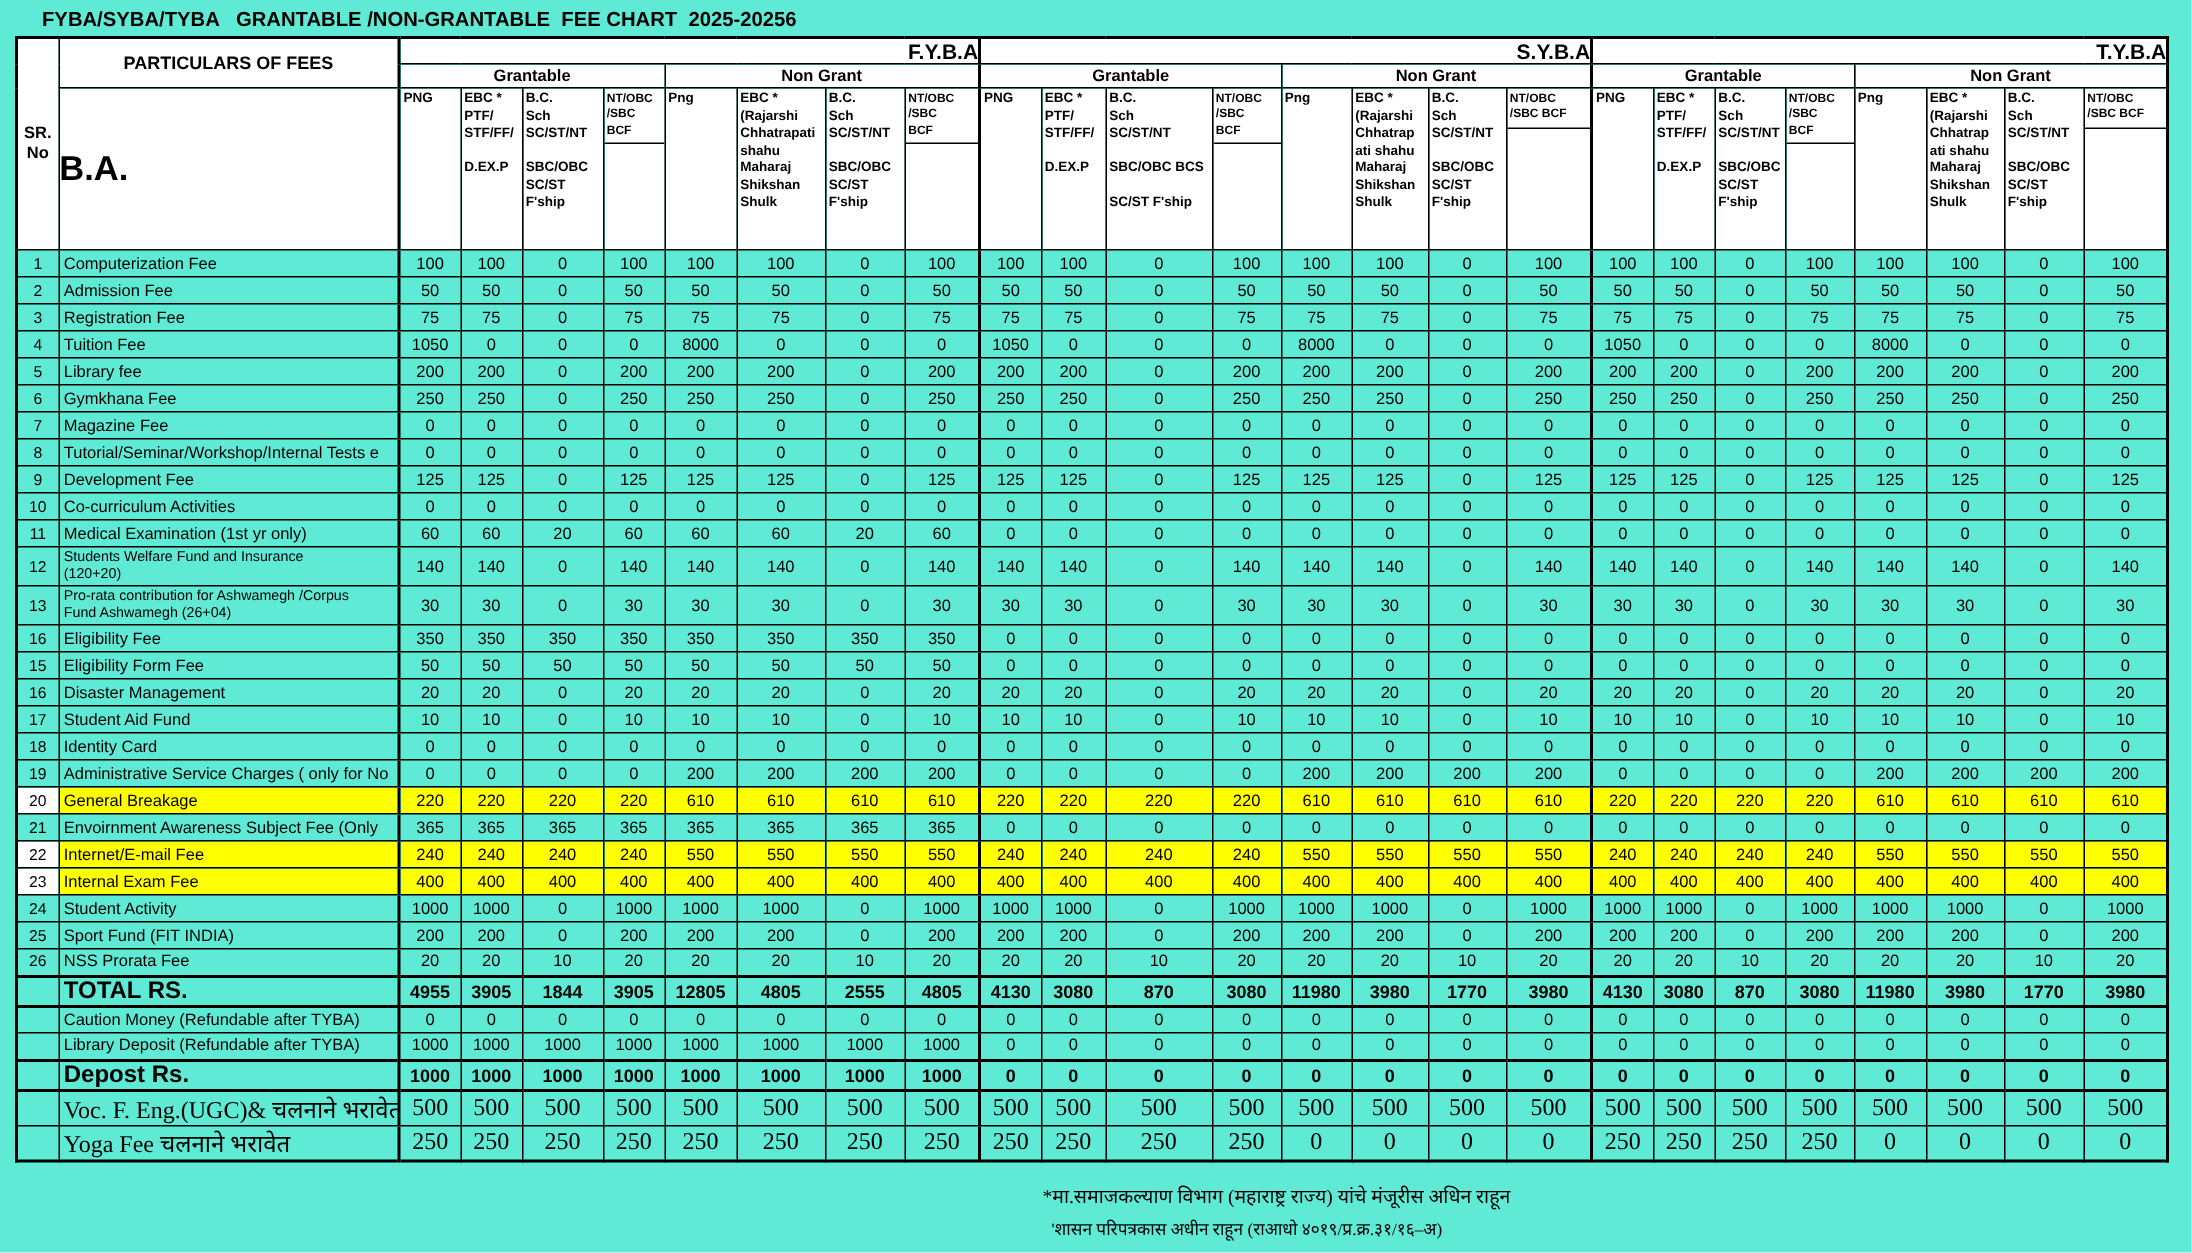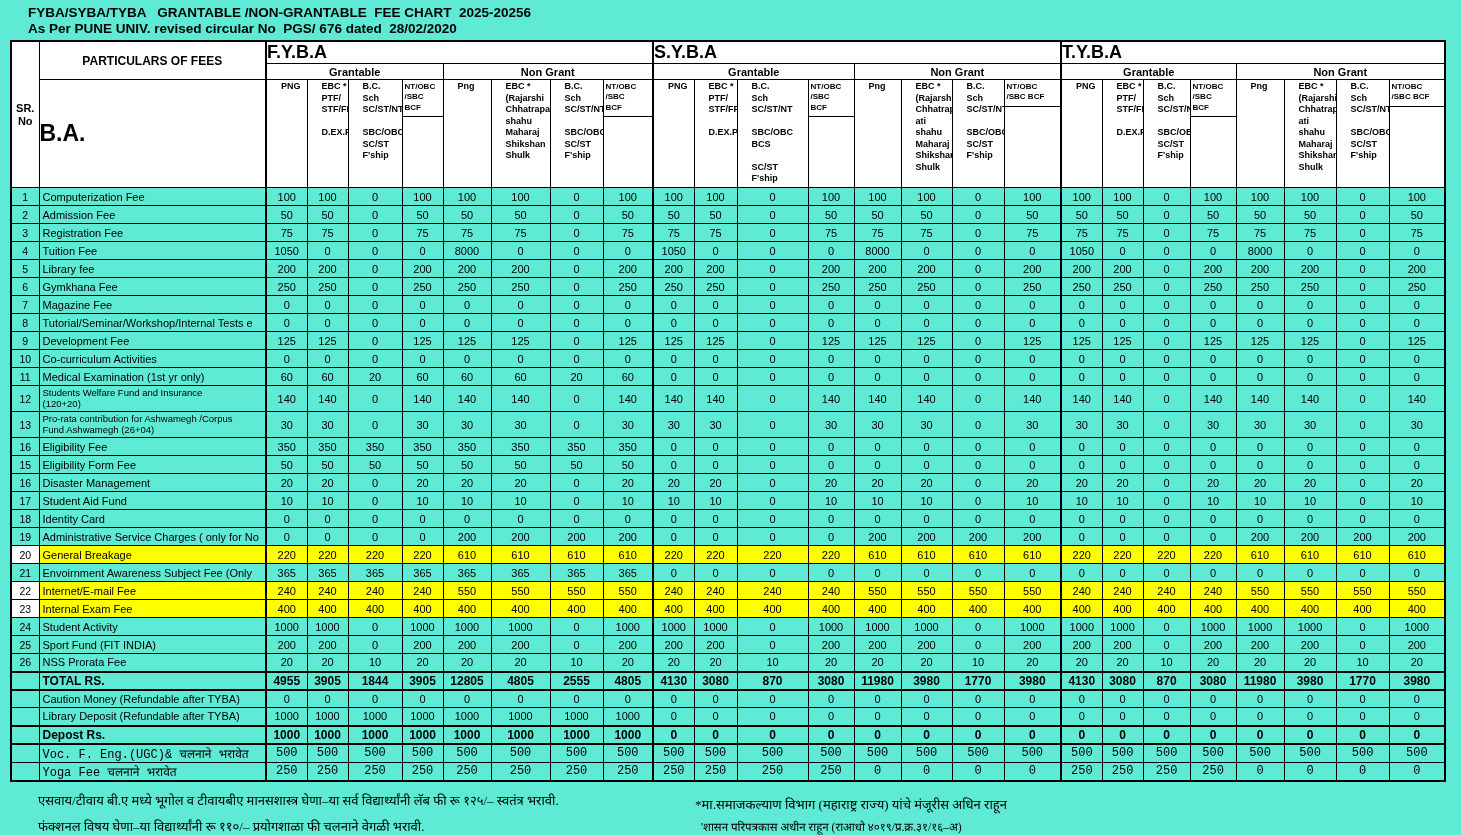--- a/index.html
+++ b/index.html
@@ -8,51 +8,50 @@
   .titles{padding:5px 0 3px 28px;}
   .title-line{font-weight:bold;font-size:13.5px;line-height:16px;white-space:pre;}
   table{border-collapse:collapse;table-layout:fixed;width:1434px;margin-left:10px;
         border:2px solid #000;}
   th,td{border:1px solid #000;overflow:hidden;padding:0;}
   .yb{border-left:2px solid #000 !important;}
   thead tr.b1{height:17px;} thead tr.b2{height:16px;} thead tr.b3{height:108px;}
   thead th{font-weight:bold;background:#fff;}
   .srh{font-size:11px;white-space:pre-line;text-align:center;vertical-align:middle;line-height:1.15;}
   .parth{font-size:12px;text-align:center;vertical-align:middle;}
-  .yearh{font-size:18px;text-align:left;vertical-align:middle;}
+  .yearh{font-size:14px;text-align:right;vertical-align:middle;}
   .b2 th{font-size:11px;text-align:center;vertical-align:middle;}
-  .b3 th{vertical-align:top;text-align:left;padding:1px 1px 0 14px;font-size:9px;
+  .b3 th{vertical-align:top;text-align:left;padding:1px 1px 0 2px;font-size:9px;
          line-height:1.28;white-space:pre-line;}
   .b3 th.course{vertical-align:middle;text-align:left;font-size:23px;white-space:normal;padding:0;}
   .b3 th.nt{padding:0;}
   .b3 th.nt .t{border-bottom:1px solid #000;padding:2px 14px 3px 2px;font-size:8px;line-height:1.3;}
   tbody tr{height:18px;}
   tbody tr.tall{height:26px;}
   td.sr{text-align:center;font-size:10.5px;}
   td.label{font-size:11px;white-space:nowrap;padding-left:3px;}
   tr.tall td.label{white-space:pre-line;font-size:9.5px;line-height:1.15;}
   td.v{text-align:center;font-size:11px;}
   tr.hl td{background:#ffff00;}
   tr.hl td.sr{background:#fff;}
   tr.bold td{font-weight:bold;border-top-width:2px;border-bottom-width:2px;}
   tr.bold td.v{font-size:12px;}
-  tr.bold td.label{font-size:12px;}
-  tr.serif td.label,tr.serif td.v{font-family:Liberation Mono, monospace;font-size:12px;}
+  tr.bold td.label{font-size:16px;}
+  tr.serif td.label,tr.serif td.v{font-family:Liberation Serif, serif;font-size:16px;}
   .foot{position:relative;height:70px;font-family:"Liberation Serif",serif;font-size:13px;}
   .foot-left{position:absolute;left:38px;top:6px;line-height:26px;}
   .foot-right{position:absolute;left:695px;top:12px;line-height:22px;}
   .foot-right .fr2{font-size:11.5px;padding-left:6px;}
 </style>
 </head>
 <body>
 
 <div class="page">
   <div class="titles">
     <div class="title-line">FYBA/SYBA/TYBA   GRANTABLE /NON-GRANTABLE  FEE CHART  2025-20256</div>
-    <div class="title-line">As Per PUNE UNIV. revised circular No  PGS/ 676 dated  28/02/2020</div>
   </div>
 
   <table>
     <colgroup id="cols">
         <col style="width: 28px;">
         <col style="width: 227px;">
         <col style="width: 41px;">
         <col style="width: 41px;">
         <col style="width: 54px;">
         <col style="width: 41px;">
@@ -1090,22 +1089,18 @@
           <td class="v">250</td>
           <td class="v">0</td>
           <td class="v">0</td>
           <td class="v">0</td>
           <td class="v">0</td>
         </tr>
       </tbody>
   </table>
 
   <div class="foot">
-    <div class="foot-left">
-      <div>एसवाय/टीवाय बी.ए मध्ये भूगोल व टीवायबीए मानसशास्त्र घेणा–या सर्व विद्यार्थ्यांनी लॅब फी रू १२५/– स्वतंत्र भरावी.</div>
-      <div>फंक्शनल विषय घेणा–या विद्यार्थ्यांनी रू ११०/– प्रयोगशाळा फी  चलनाने वेगळी  भरावी.</div>
-    </div>
     <div class="foot-right">
       <div>*मा.समाजकल्याण विभाग (महाराष्ट्र राज्य) यांचे मंजूरीस अधिन राहून</div>
       <div class="fr2">'शासन परिपत्रकास अधीन राहून (राआधो ४०१९/प्र.क्र.३१/१६–अ)</div>
     </div>
   </div>
 </div>
 
 </body></html>

